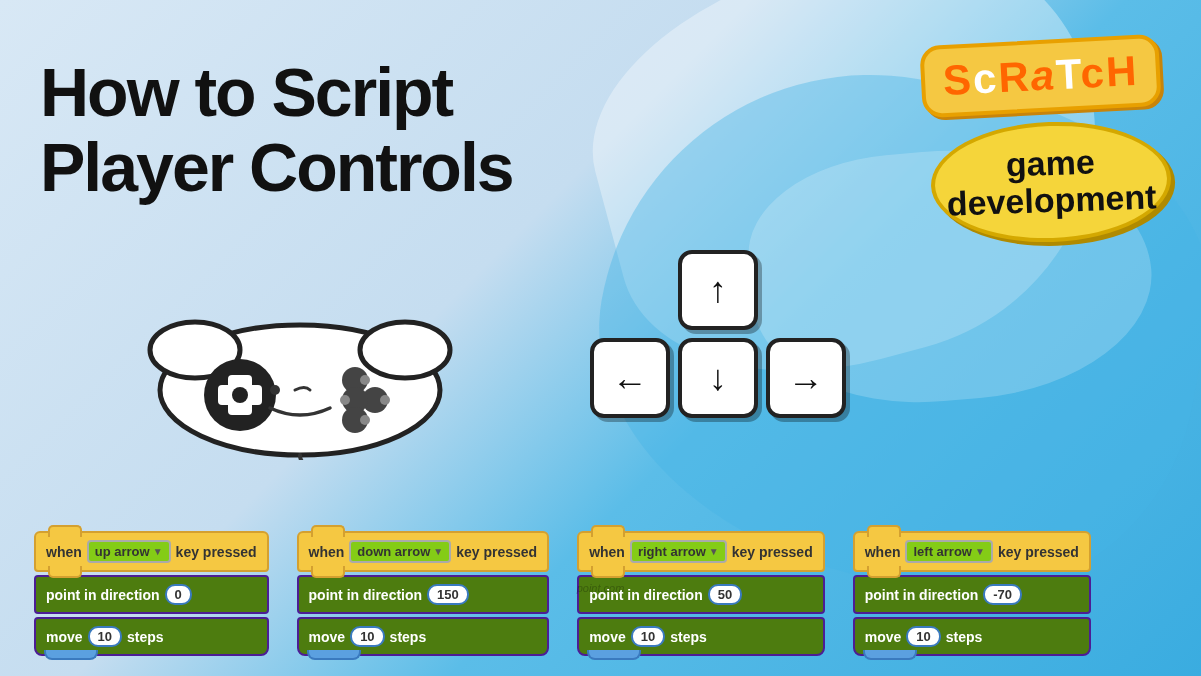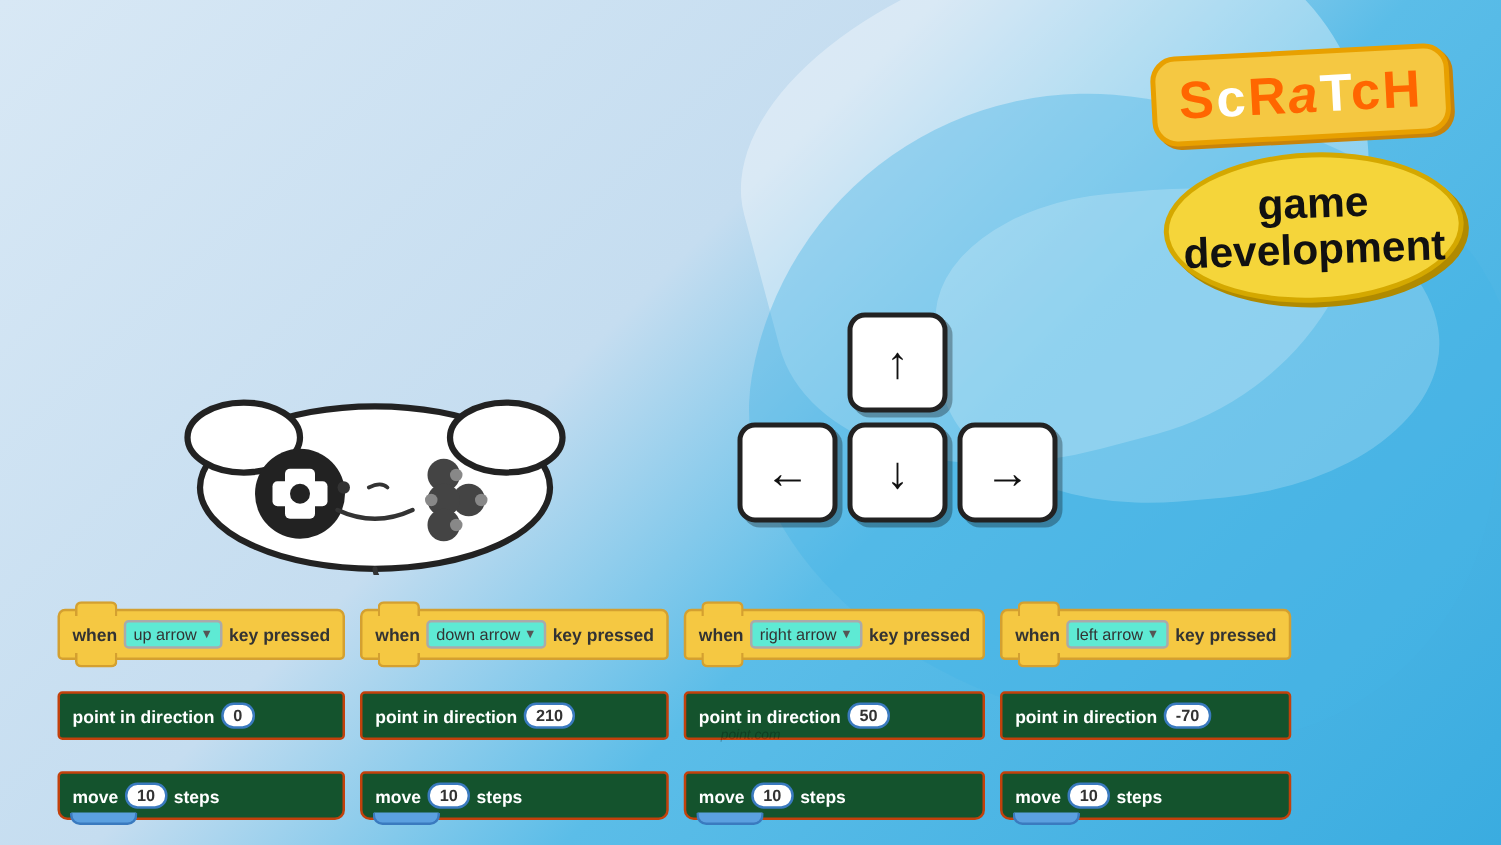--- a/index.html
+++ b/index.html
@@ -152,24 +152,24 @@
 
     .key-up    { top: 0;    left: 88px; }
     .key-left  { top: 88px; left: 0; }
     .key-down  { top: 88px; left: 88px; }
     .key-right { top: 88px; left: 176px; }
 
     
     .blocks-row {
       position: absolute;
       bottom: 20px;
-      left: 16px;
+      left: 4px;
       right: 0;
       display: flex;
-      gap: 12px;
+      gap: 28px;
       padding: 0 30px;
       align-items: flex-end;
     }
 
     .block-group {
       display: flex;
       flex-direction: column;
       gap: 3px;
     }
 
@@ -208,50 +208,49 @@
       left: 12px;
       width: 30px;
       height: 10px;
       background: #f5c842;
       border-radius: 0 0 5px 5px;
       border: 2px solid #d4a030;
       border-top: none;
     }
 
     .key-dropdown {
-      background: #5eead4;
+      background: #84cc16;
       border: 2px solid #aaa;
       border-radius: 4px;
       padding: 2px 6px;
       font-size: 13px;
-      font-weight: normal;
+      font-weight: bold;
       color: #333;
       display: flex;
       align-items: center;
       gap: 3px;
     }
 
     .dropdown-arrow {
       font-size: 10px;
       color: #555;
     }
 
     .block-motion {
-      background: #14532d;
-      border: 2px solid #c2410c;
+      background: #4d7c0f;
+      border: 2px solid #4c1d95;
       border-radius: 4px;
       padding: 7px 10px;
       display: flex;
       align-items: center;
       gap: 5px;
       font-size: 14px;
       font-weight: bold;
       color: white;
       white-space: nowrap;
-      margin-top: 22px;
     }
 
     .block-motion-last {
       border-radius: 4px 4px 8px 8px;
       position: relative;
     }
 
     .block-motion-last::after {
       content: '';
       position: absolute;
@@ -294,20 +293,22 @@
   </style>
 </head>
 <body>
 
 <div class="bg"></div>
 <div class="brush1"></div>
 <div class="brush2"></div>
 <div class="brush3"></div>
 
 <div class="title">
+  <div>How to Script</div>
+  <div>Player Controls</div>
 </div>
 
 <div class="controller-wrap">
   <svg class="controller-svg" viewBox="0 0 320 160" xmlns="http://www.w3.org/2000/svg">
 
     <ellipse cx="160" cy="90" rx="140" ry="65" fill="white" stroke="#222" stroke-width="5"></ellipse>
 
     <ellipse cx="55" cy="50" rx="45" ry="28" fill="white" stroke="#222" stroke-width="5"></ellipse>
 
     <ellipse cx="265" cy="50" rx="45" ry="28" fill="white" stroke="#222" stroke-width="5"></ellipse>
@@ -382,21 +383,21 @@
     <div class="block-group">
       <div class="block-event">
     <span>when</span>
     <span class="key-dropdown">
       down arrow <span class="dropdown-arrow">▼</span>
     </span>
     <span>key pressed</span>
   </div>
       <div class="block-motion">
     <span>point in direction</span>
-    <span class="value-pill">210</span>
+    <span class="value-pill">150</span>
   </div>
       <div class="block-motion block-motion-last">
     <span>move</span>
     <span class="value-pill">10</span>
     <span>steps</span>
   </div>
     </div>
     <div class="block-group">
       <div class="block-event">
     <span>when</span>

